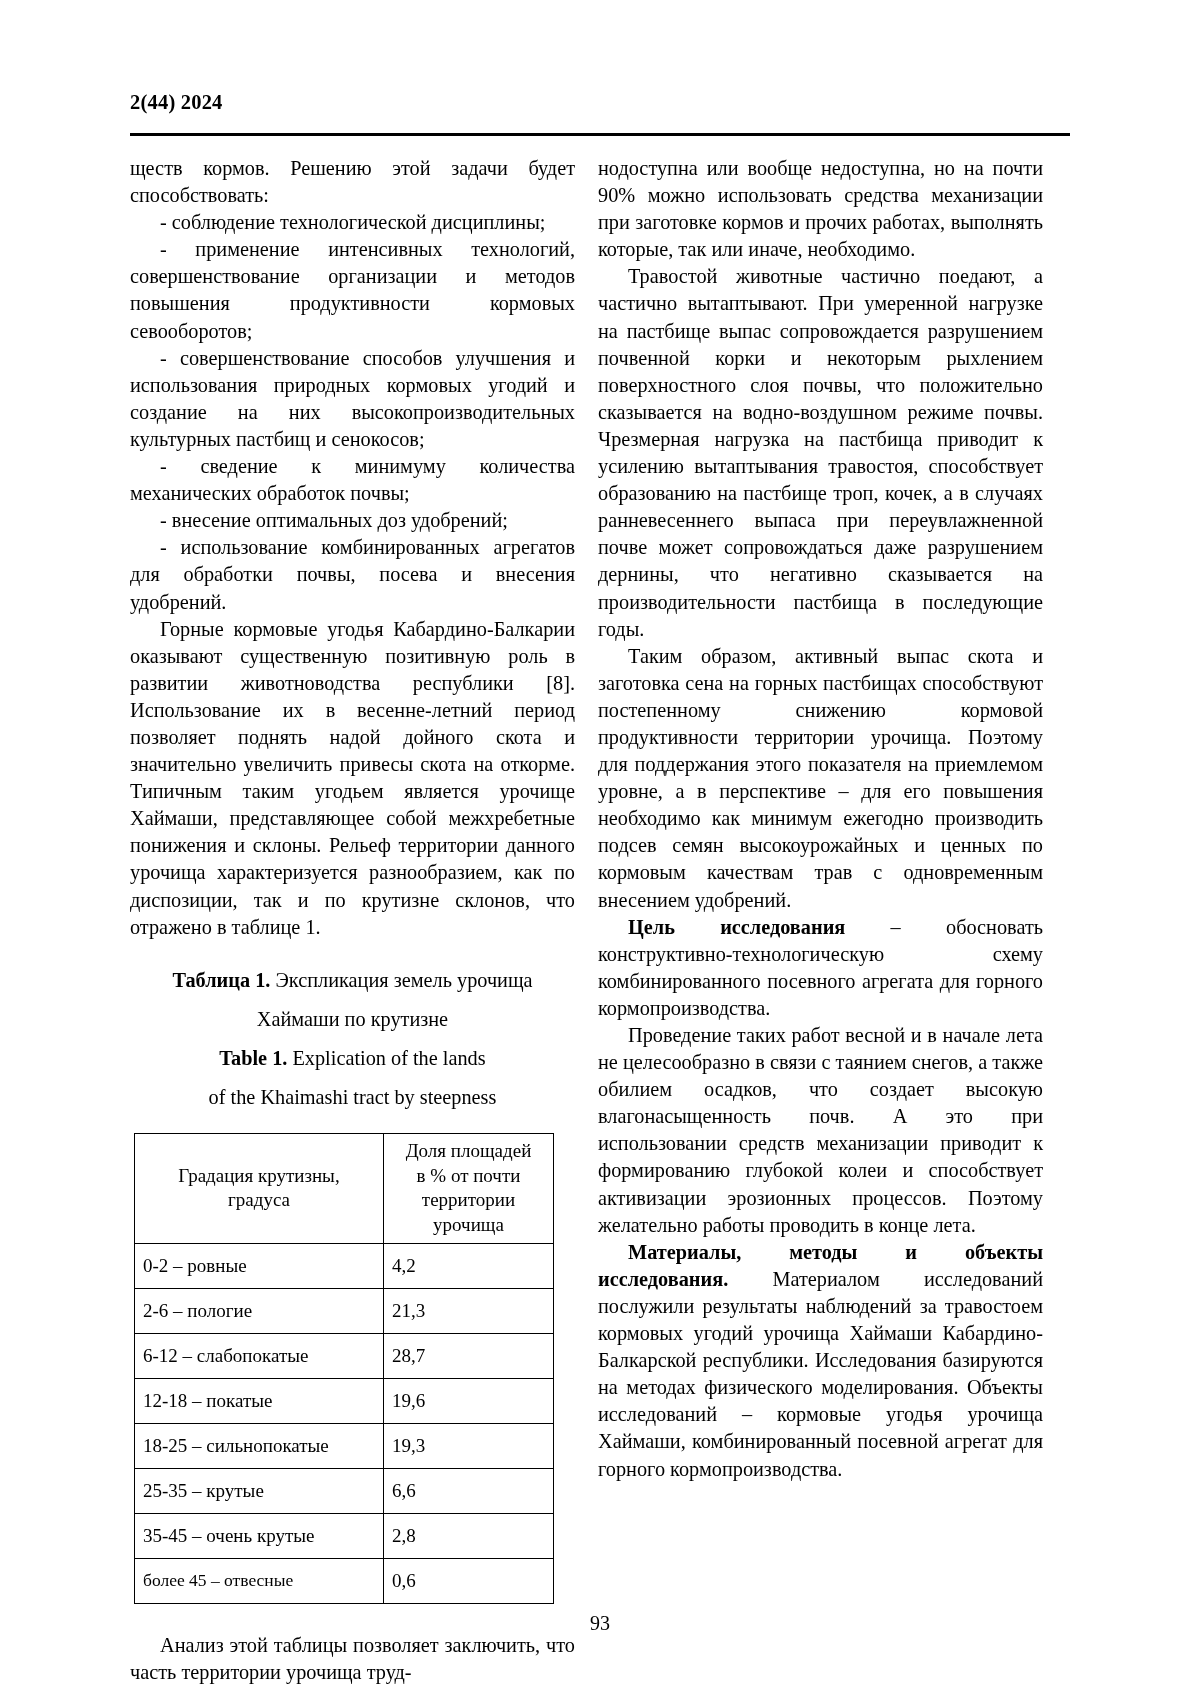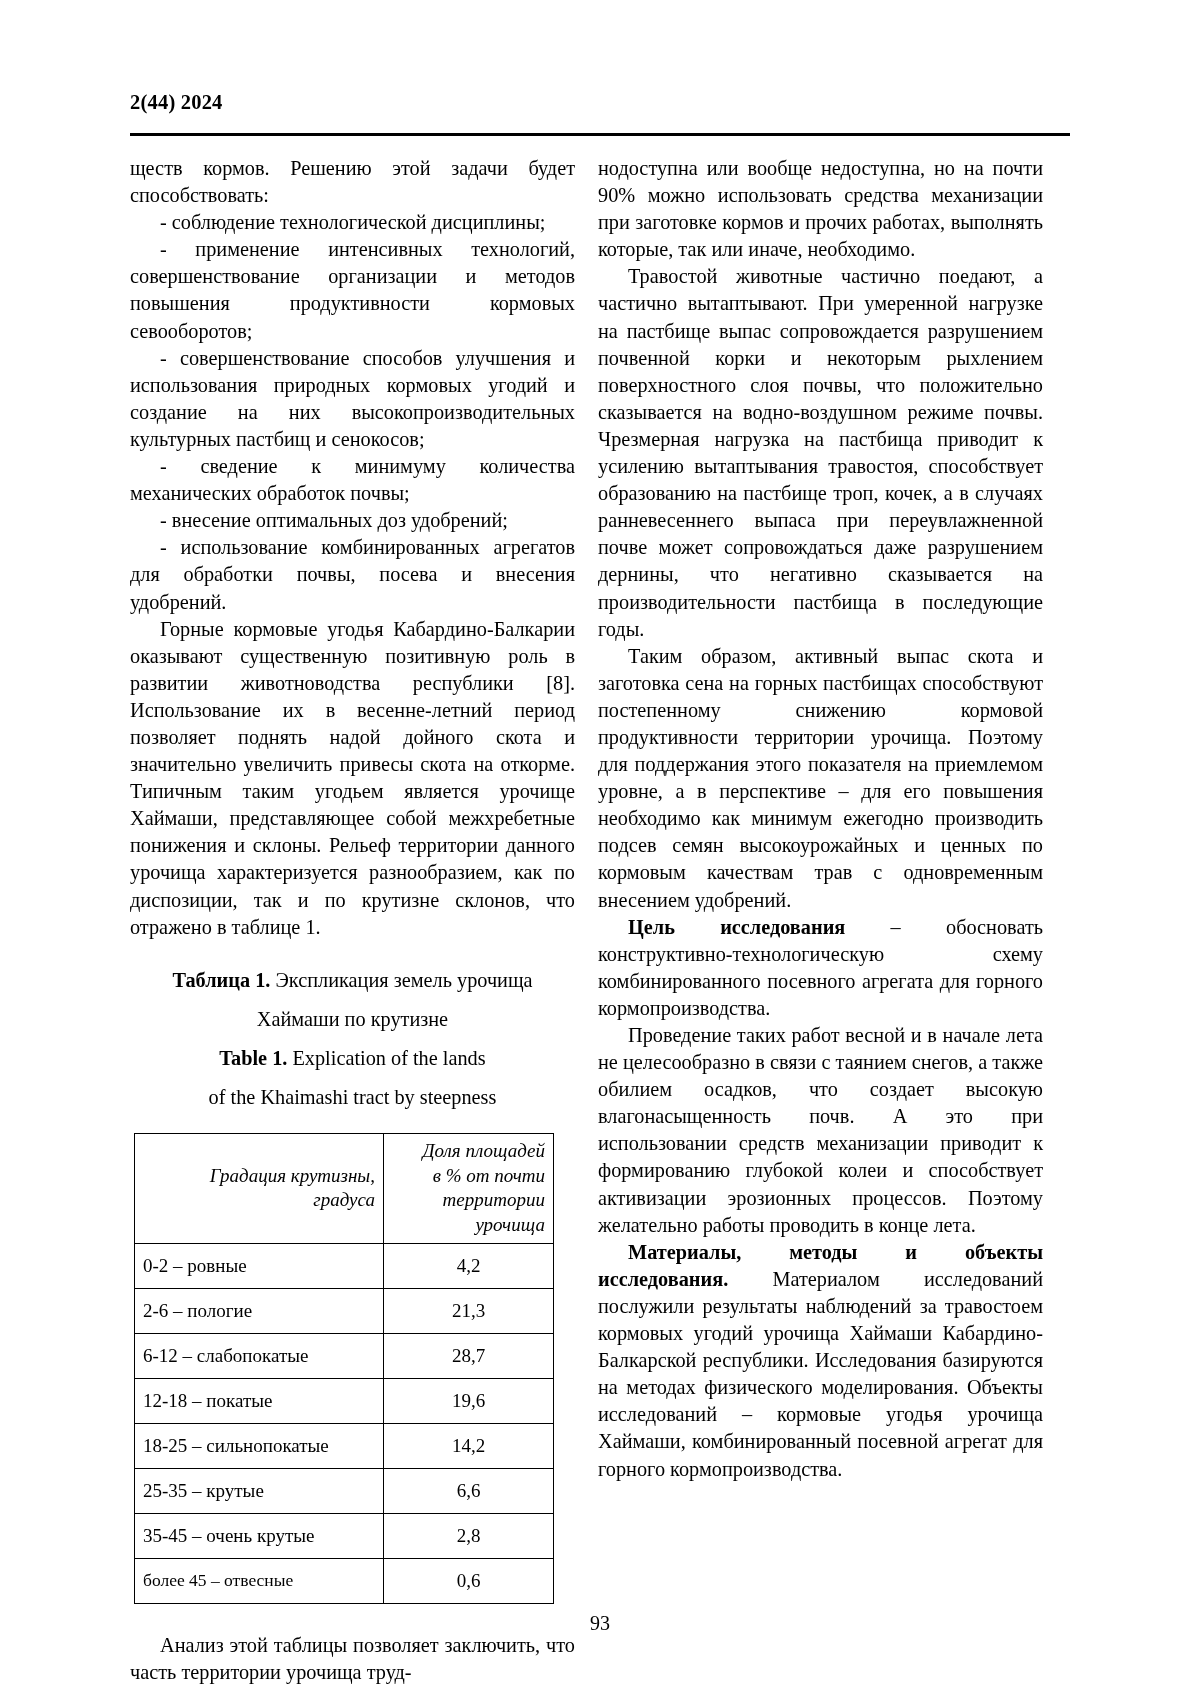--- a/index.html
+++ b/index.html
@@ -113,35 +113,33 @@
     width: 420px;
     font-size: 19px;
   }
   table.exp th, table.exp td {
     border: 1.4px solid #000;
     padding: 5px 8px;
     vertical-align: middle;
   }
   table.exp thead th {
     font-weight: normal;
-    text-align: right;
+    text-align: center;
     line-height: 1.3;
     height: 92px;
-    font-style: italic;
   }
   table.exp thead th.h1 {
     width: 232px;
   }
   table.exp td.cat {
     text-align: left;
     height: 34px;
     font-size: 19px;
   }
   table.exp td.val {
-    text-align: center;
   }
   table.exp td.small {
     font-size: 17.5px;
   }
 
   .after-table {
     margin-top: 28px;
   }
 
   
@@ -210,21 +208,21 @@
           <tr>
             <td class="cat">6-12 – слабопокатые</td>
             <td class="val">28,7</td>
           </tr>
           <tr>
             <td class="cat">12-18 – покатые</td>
             <td class="val">19,6</td>
           </tr>
           <tr>
             <td class="cat">18-25 – сильнопокатые</td>
-            <td class="val">14,2</td>
+            <td class="val">19,3</td>
           </tr>
           <tr>
             <td class="cat">25-35 – крутые</td>
             <td class="val">6,6</td>
           </tr>
           <tr>
             <td class="cat">35-45 – очень крутые</td>
             <td class="val">2,8</td>
           </tr>
           <tr>

